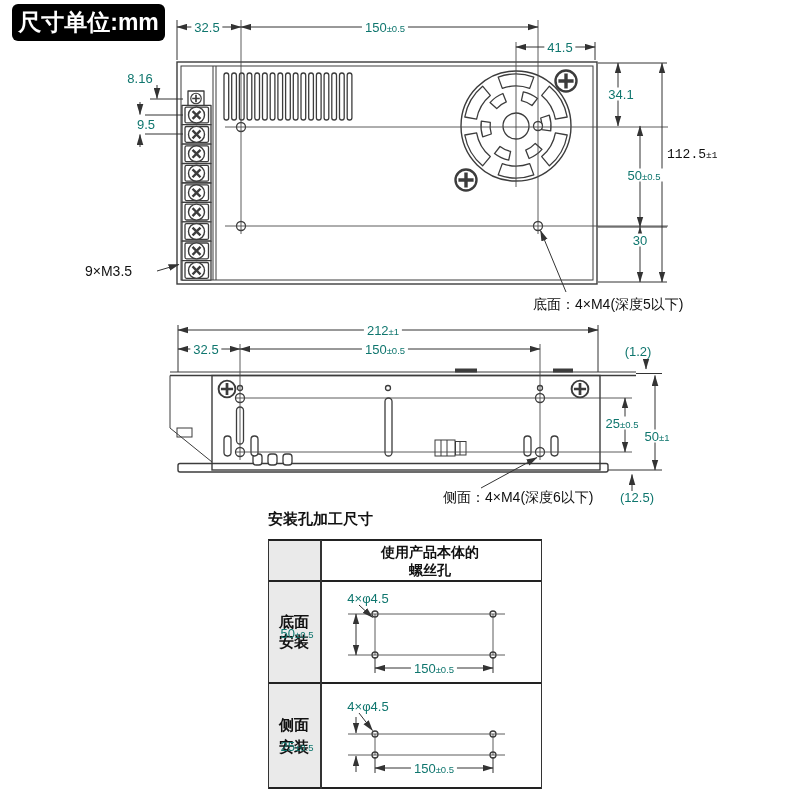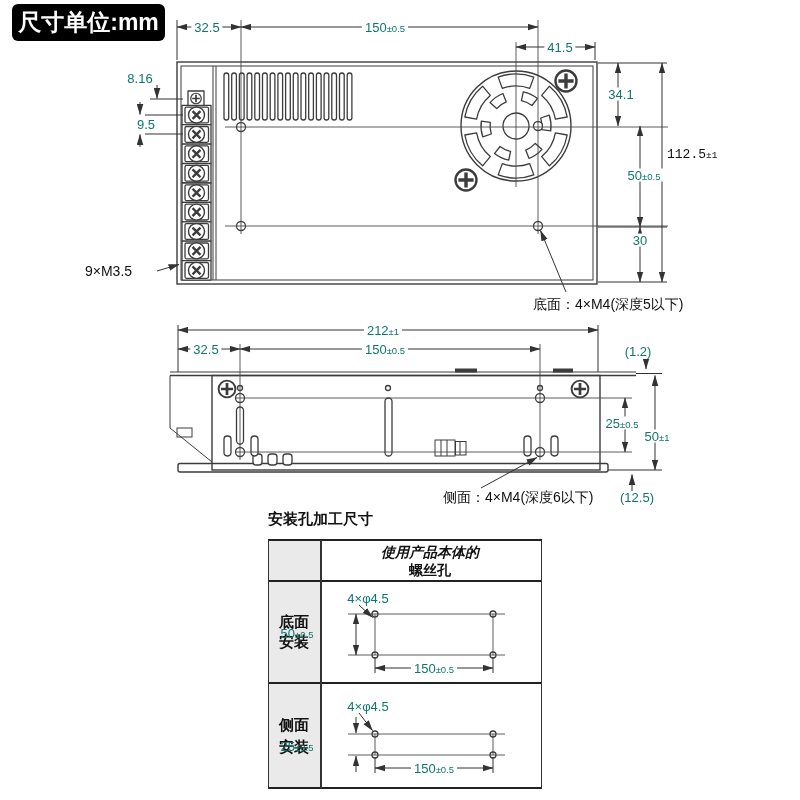--- a/index.html
+++ b/index.html
@@ -289,21 +289,21 @@
   <div class="dim wbg" style="left:383px;top:330px;text-align:right;"><span>212</span><span class="tol">±1</span></div>
   <div class="dim wbg" style="left:206px;top:349px;"><span>32.5</span></div>
   <div class="dim wbg" style="left:385px;top:349px;"><span>150</span><span class="tol">±0.5</span></div>
   <div class="dim" style="left:638px;top:351px;"><span>(1.2)</span></div>
   <div class="dim wbg" style="left:622px;top:423px;"><span>25</span><span class="tol">±0.5</span></div>
   <div class="dim wbg" style="left:657px;top:436px;"><span>50</span><span class="tol">±1</span></div>
   <div class="dim" style="left:637px;top:497px;"><span>(12.5)</span></div>
   <div class="dimL cn" style="left:443px;top:497px;"><span>侧面：4×M4(深度6以下)</span></div>
 
   <div class="tbl-title">安装孔加工尺寸</div>
-  <div class="cell-lab" style="left:430px;top:553px;font-size:14px;font-style:italic;">使用产品本体的</div>
+  <div class="cell-lab" style="left:430px;top:553px;font-size:14px;">使用产品本体的</div>
   <div class="cell-lab" style="left:430px;top:571px;font-size:14px;">螺丝孔</div>
   <div class="cell-lab" style="left:294px;top:622px;text-align:center;">底面</div>
   <div class="cell-lab" style="left:294px;top:642px;">安装</div>
   <div class="cell-lab" style="left:294px;top:725px;">侧面</div>
   <div class="cell-lab" style="left:294px;top:747px;">安装</div>
   <div class="dim" style="left:368px;top:598px;"><span>4×φ4.5</span></div>
   <div class="dim" style="left:297px;top:633px;"><span>50</span><span class="tol">±0.5</span></div>
   <div class="dim wbg" style="left:434px;top:668px;"><span>150</span><span class="tol">±0.5</span></div>
   <div class="dim" style="left:368px;top:706px;"><span>4×φ4.5</span></div>
   <div class="dim" style="left:297px;top:746px;"><span>25</span><span class="tol">±0.5</span></div>

